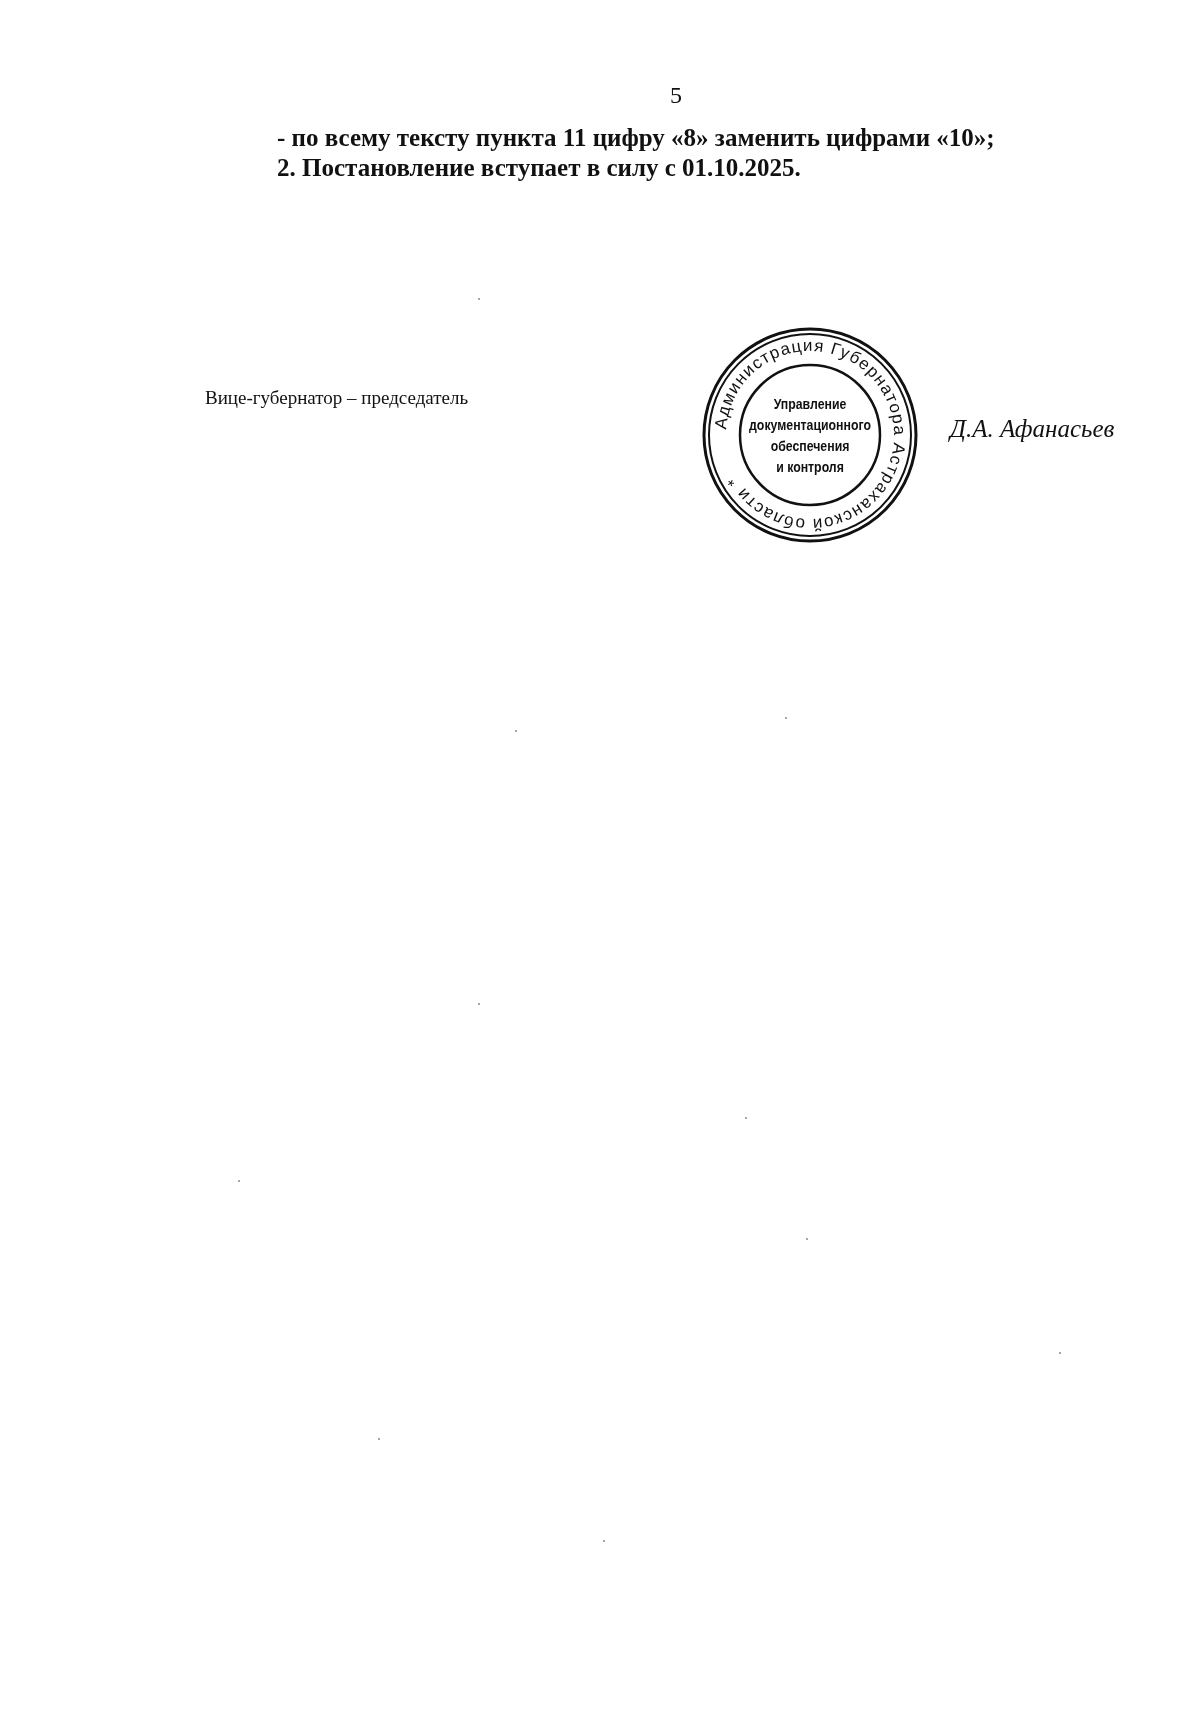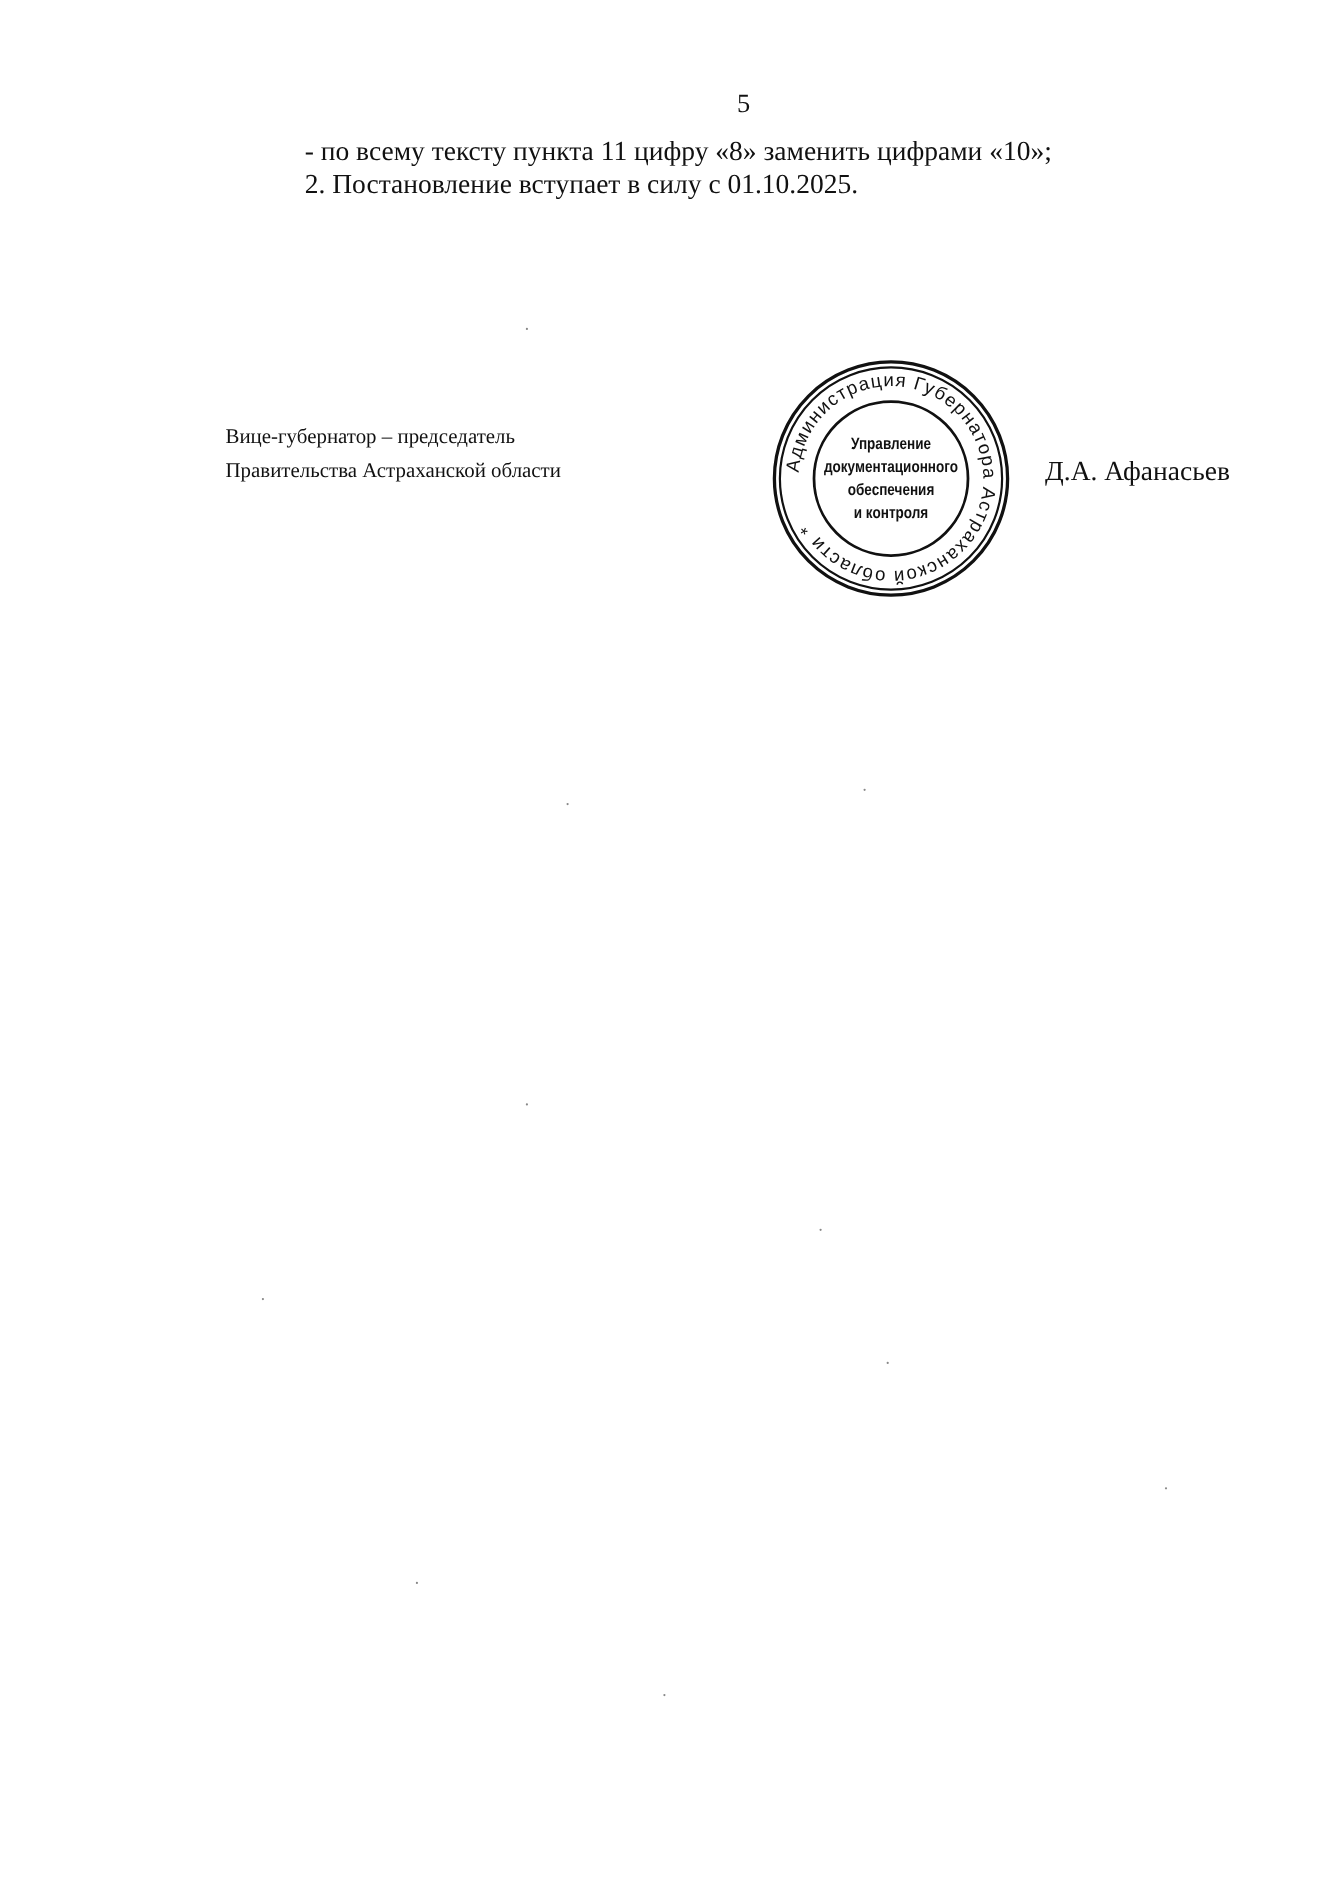--- a/index.html
+++ b/index.html
@@ -29,38 +29,40 @@
       top: 123px;
       left: 205px;
       width: 940px;
       font-size: 25px;
       line-height: 30px;
       text-align: justify;
     }
     .body-text p {
       margin: 0;
       text-indent: 72px;
+      font-weight: bold;
     }
     .signature-block {
       position: absolute;
       top: 382px;
       left: 205px;
       font-size: 19px;
       line-height: 31px;
     }
     .signature-block div {
       white-space: nowrap;
     }
     .signer-name {
       position: absolute;
       top: 413px;
       left: 950px;
       font-size: 25px;
       line-height: 31px;
       white-space: nowrap;
+      font-style: italic;
     }
     .stamp {
       position: absolute;
       left: 700px;
       top: 325px;
       width: 220px;
       height: 220px;
     }
     .stamp svg {
       width: 220px;
@@ -93,21 +95,20 @@
 
 <div class="page-number">5</div>
 
 <div class="body-text">
   <p>- по всему тексту  пункта 11 цифру «8» заменить цифрами «10»;</p>
   <p>2. Постановление вступает в силу с 01.10.2025.</p>
 </div>
 
 <div class="signature-block">
   <div>Вице-губернатор – председатель</div>
-  <div>Правительства Астраханской области</div>
 </div>
 
 <div class="stamp">
   <svg viewBox="0 0 220 220">
     <defs>
       <path id="stampTextPath" d="M 110,110 m -84,0 a 84,84 0 1,1 168,0 a 84,84 0 1,1 -168,0"></path>
     </defs>
     <circle cx="110" cy="110" r="106" fill="none" stroke="#111" stroke-width="3"></circle>
     <circle cx="110" cy="110" r="101" fill="none" stroke="#111" stroke-width="2"></circle>
     <circle cx="110" cy="110" r="70" fill="none" stroke="#111" stroke-width="2.5"></circle>

